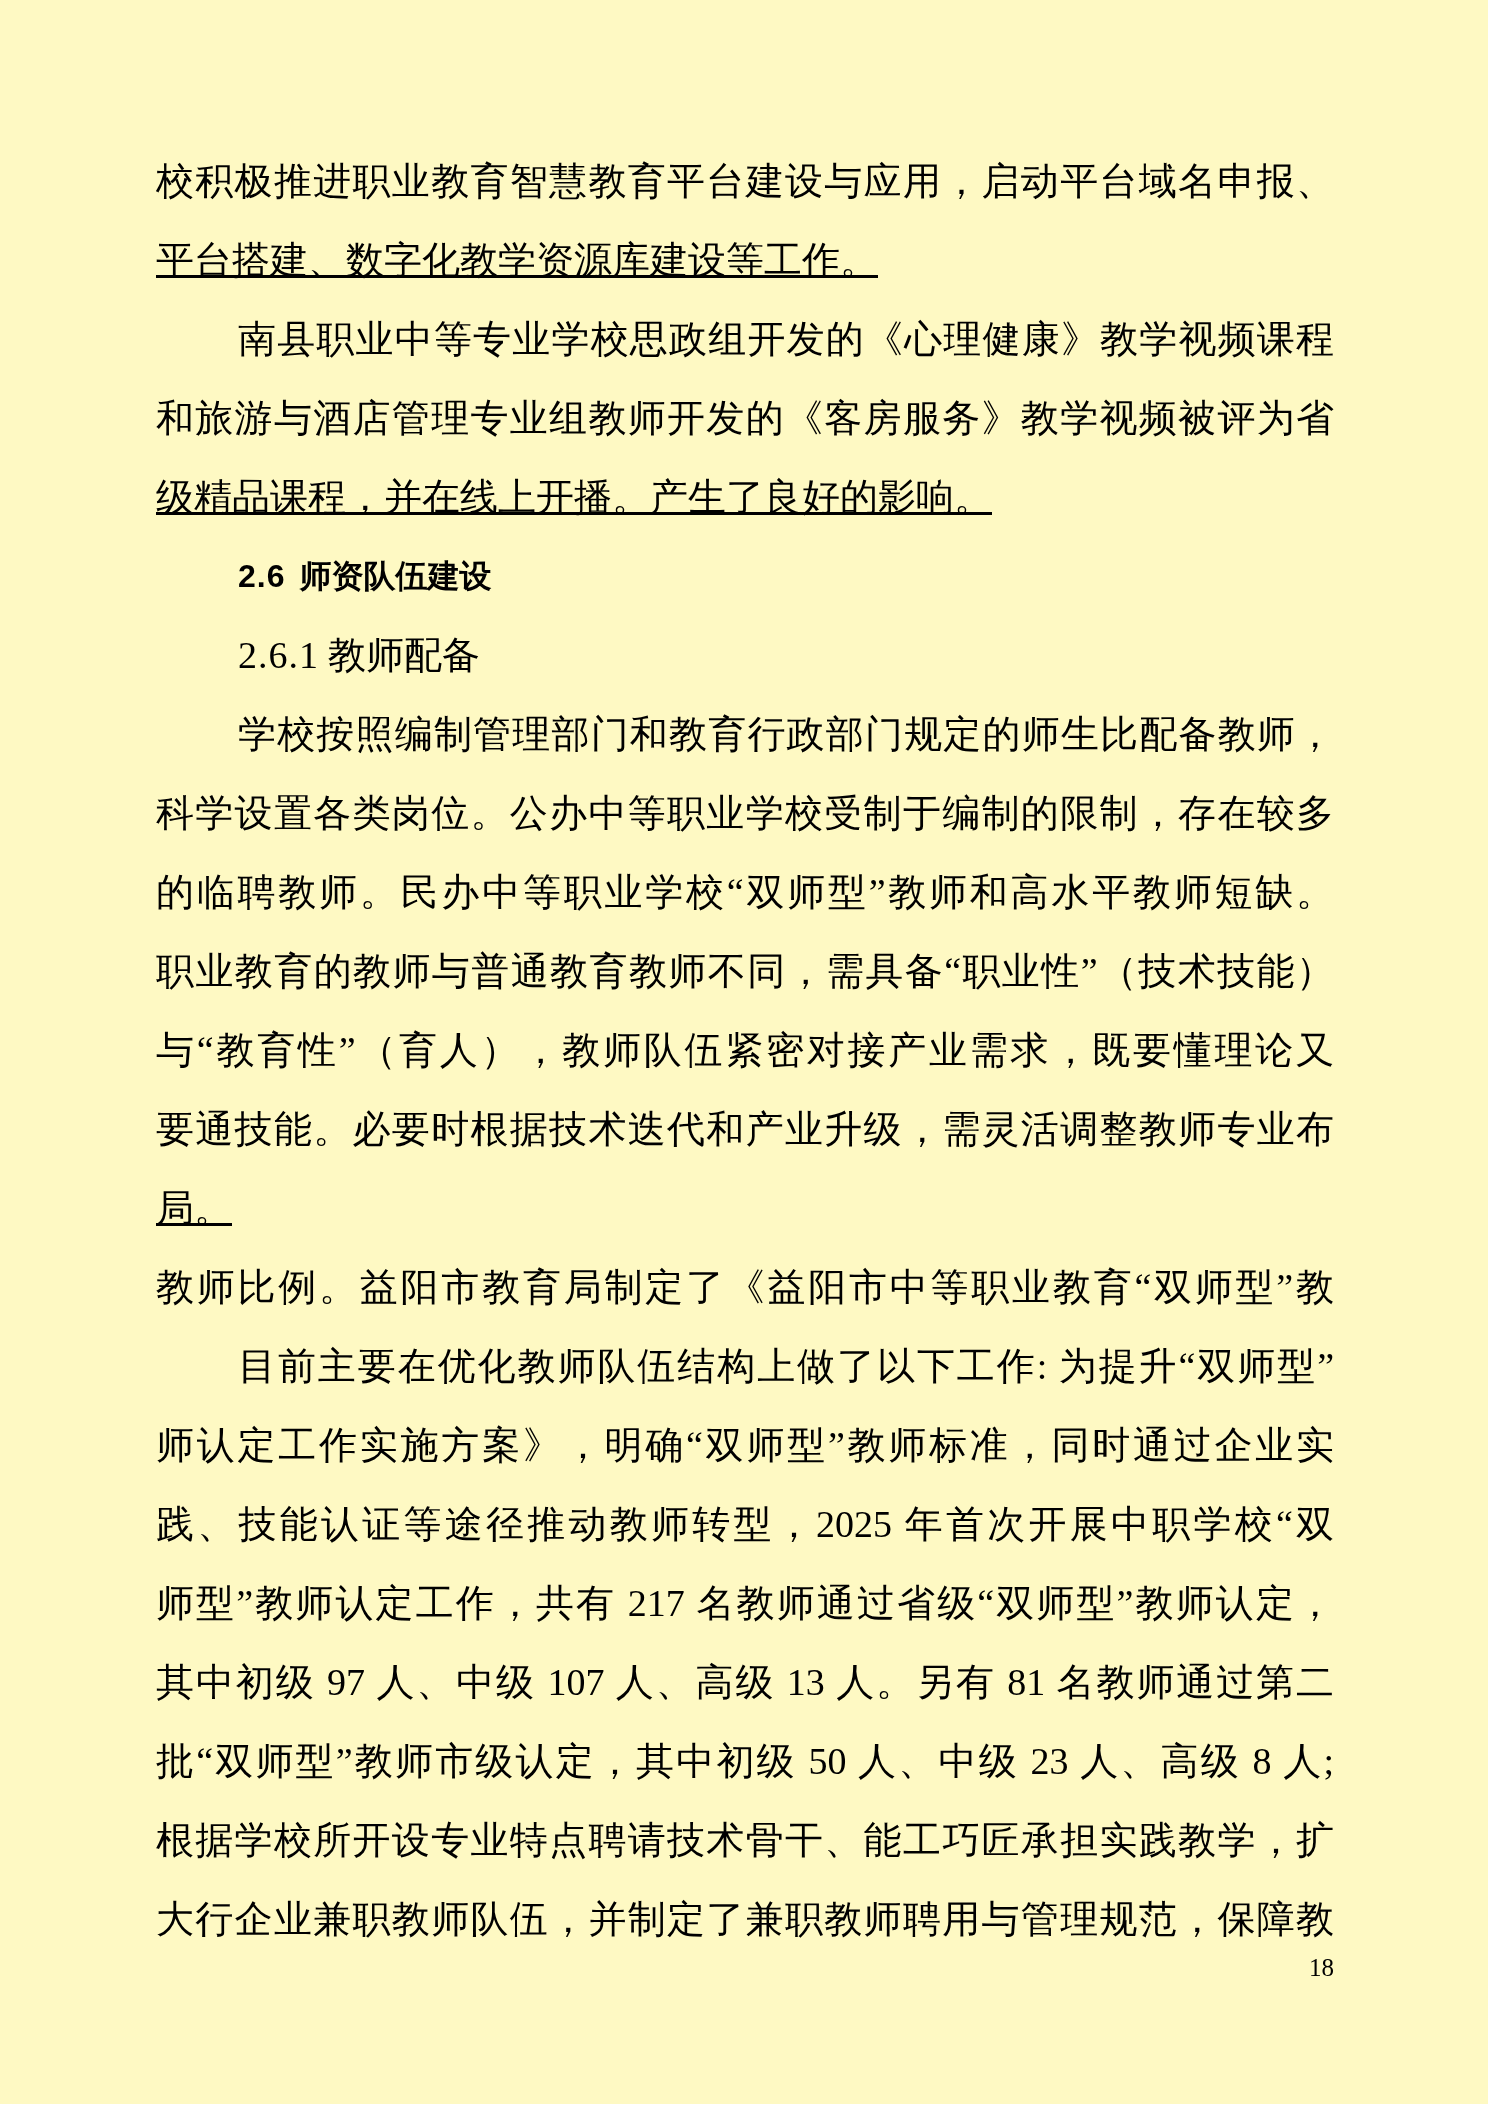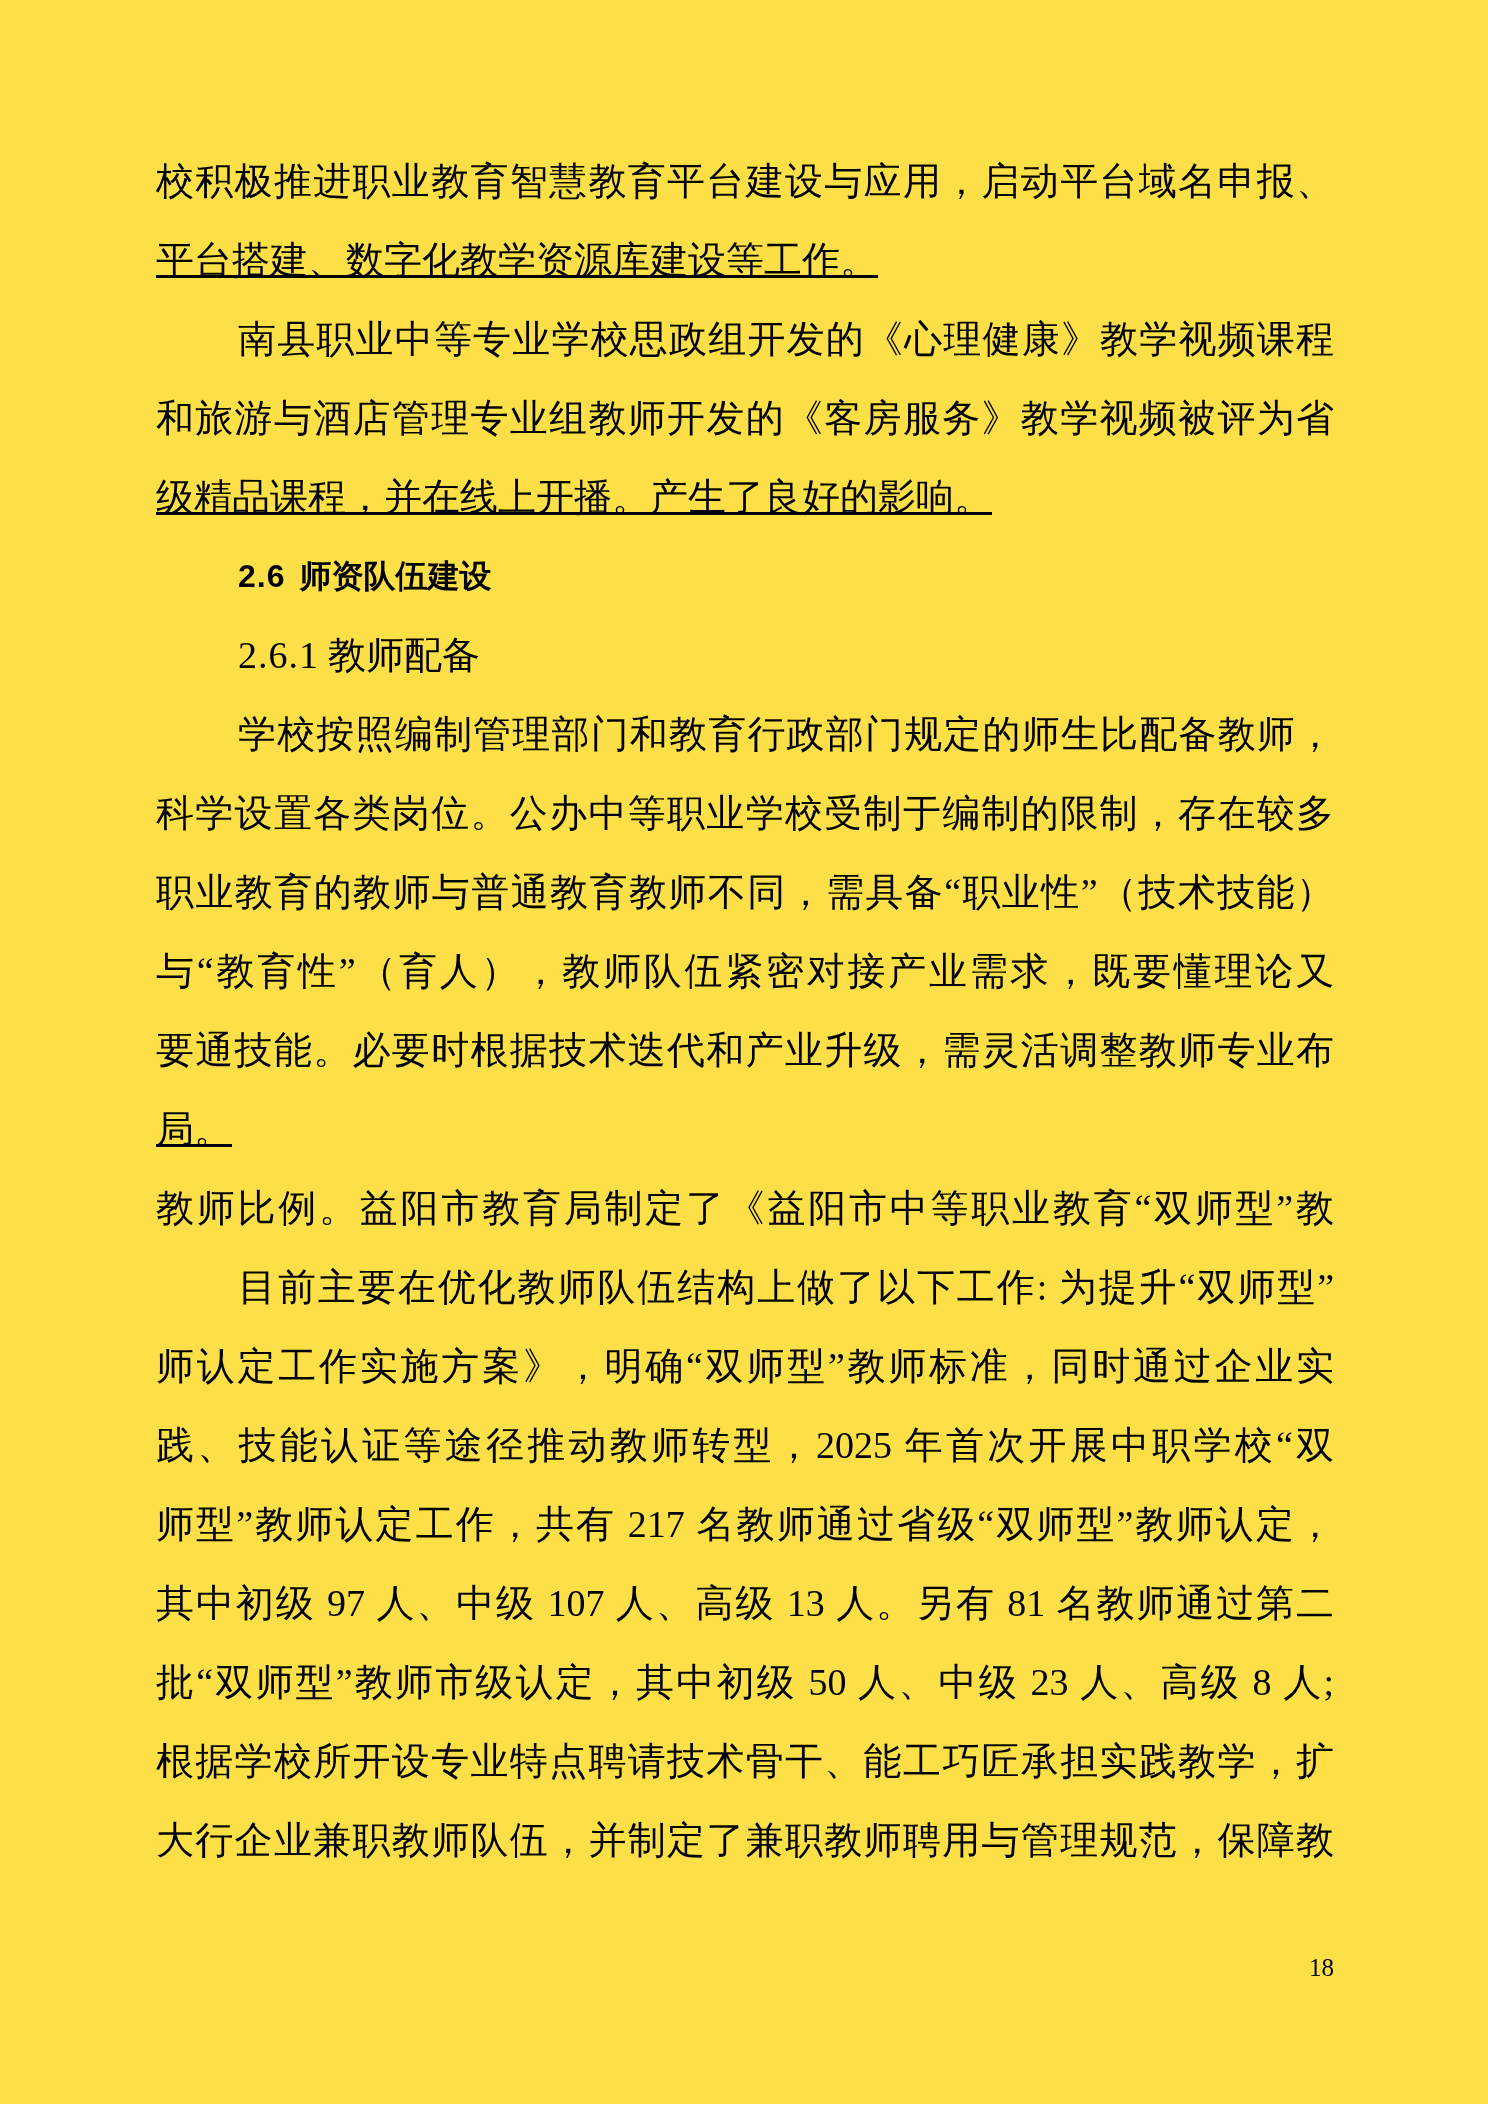--- a/index.html
+++ b/index.html
@@ -12,21 +12,21 @@
     position: relative;
     background: #ffffff;
     color: #000000;
     font-family: "Liberation Serif", "DejaVu Serif", serif;
   }
   .page {
     position: absolute;
     left: 0; top: 0;
     width: 1488px;
     height: 2104px;
-    background: #fde047;
+    background: #fef9c3;
     overflow: hidden;
   }
   .content {
     position: absolute;
     left: 156px;
     top: 142px;
     width: 1178px;
   }
   .para { margin: 0; padding: 0; }
   .line {
@@ -96,20 +96,21 @@
       <span class="hnum">2.6</span><span class="htxt">师资队伍建设</span>
     </h2>
 
     <h3 class="subheading">
       <span class="hnum">2.6.1</span><span class="htxt">教师配备</span>
     </h3>
 
     <p class="para">
       <span class="line indent">学校按照编制管理部门和教育行政部门规定的师生比配备教师，</span>
       <span class="line">科学设置各类岗位。公办中等职业学校受制于编制的限制，存在较多</span>
+      <span class="line">的临聘教师。民办中等职业学校“双师型”教师和高水平教师短缺。</span>
       <span class="line">职业教育的教师与普通教育教师不同，需具备“职业性”（技术技能）</span>
       <span class="line">与“教育性”（育人），教师队伍紧密对接产业需求，既要懂理论又</span>
       <span class="line">要通技能。必要时根据技术迭代和产业升级，需灵活调整教师专业布</span>
       <span class="line last">局。</span>
     </p>
 
     <p class="para">
       <span class="line">教师比例。益阳市教育局制定了《益阳市中等职业教育“双师型”教</span>
       <span class="line indent">目前主要在优化教师队伍结构上做了以下工作: 为提升“双师型”</span>
       <span class="line">师认定工作实施方案》，明确“双师型”教师标准，同时通过企业实</span>

